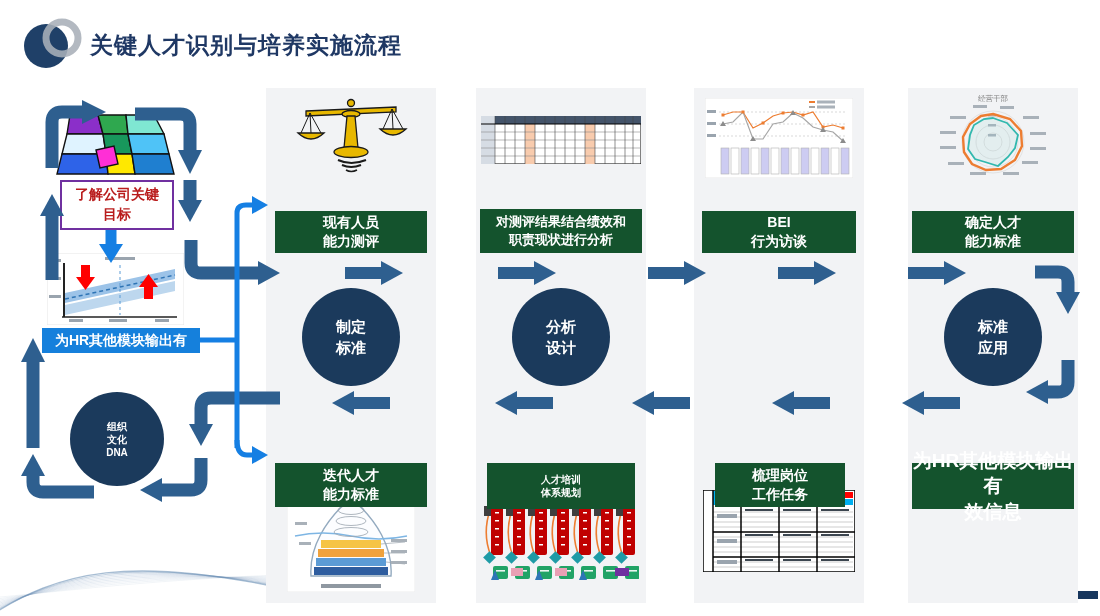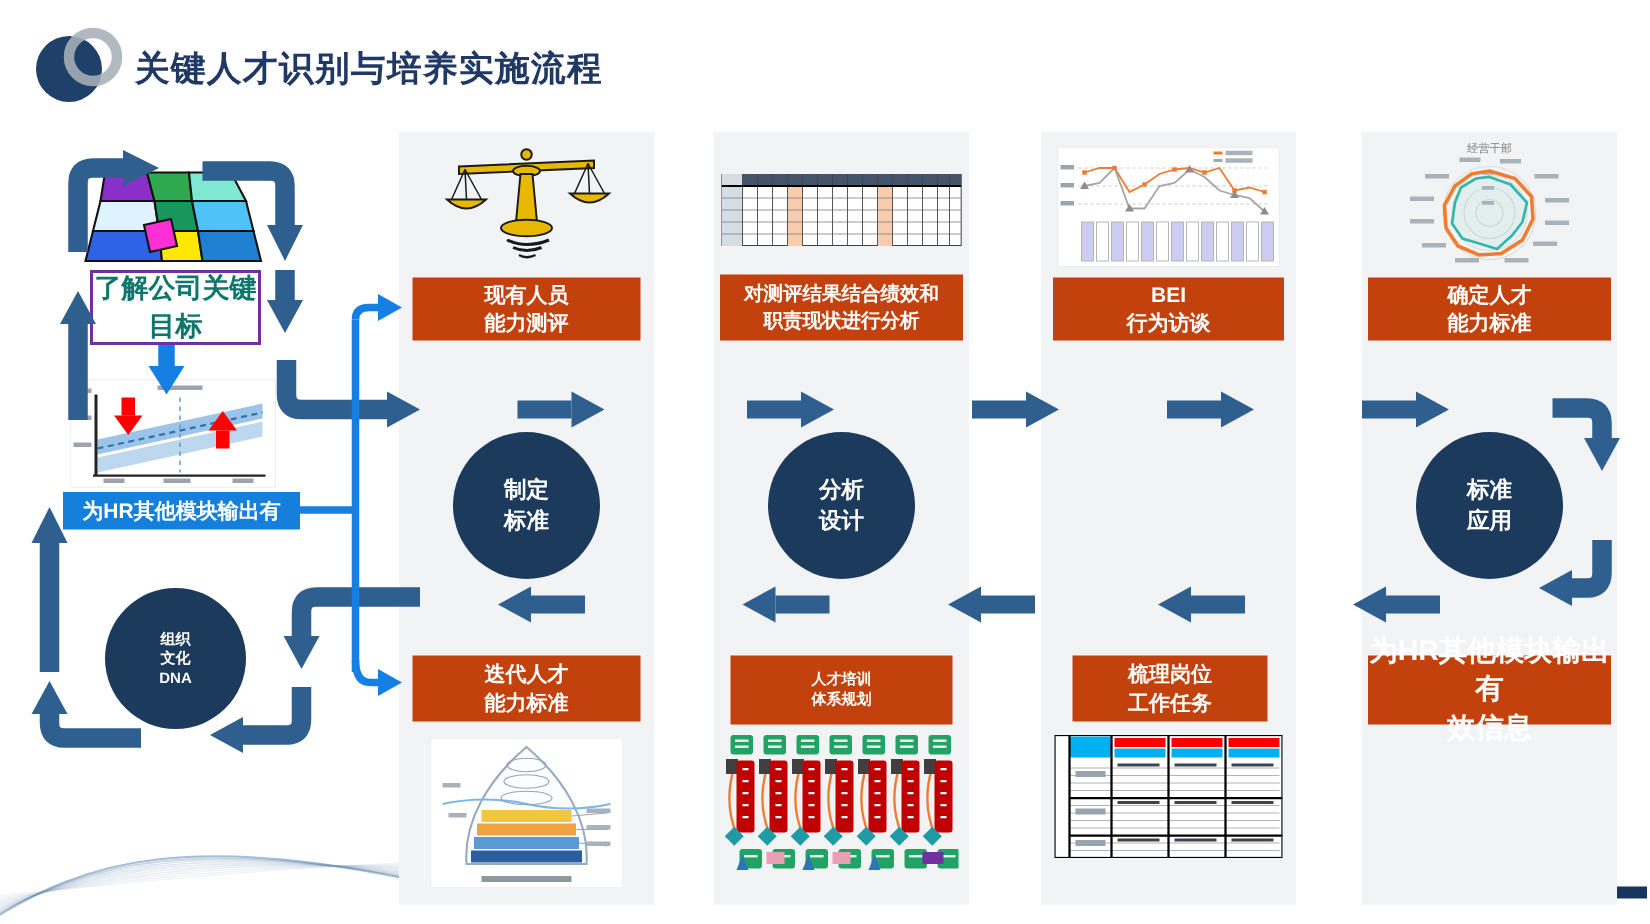--- a/index.html
+++ b/index.html
@@ -4,27 +4,27 @@
 <style>
   html,body{margin:0;padding:0;background:#fff;}
   .slide{position:relative;width:1100px;height:616px;background:#ffffff;overflow:hidden;
          font-family:Liberation Sans, sans-serif;padding-left:40px;}
   .abs{position:absolute;}
   
   .title{position:absolute;left:90px;top:30px;font-size:23px;font-weight:bold;color:#1F3864;letter-spacing:1px;}
   
   .panel{position:absolute;top:88px;width:170px;height:515px;background:#F2F3F5;z-index:1;}
   
-  .plabel{position:absolute;background:#c2410c;color:#fff;font-weight:bold;text-align:center;
-          display:flex;align-items:center;justify-content:center;white-space:pre-line;line-height:1.35;z-index:3;}
+  .plabel{position:absolute;background:#14532d;color:#fff;font-weight:bold;text-align:center;
+          display:flex;align-items:center;justify-content:center;white-space:pre-line;line-height:1.35;z-index:3;margin-top:26px;}
   
   .pcircle{position:absolute;border-radius:50%;background:#1B3A5C;color:#fff;font-weight:bold;text-align:center;
            display:flex;align-items:center;justify-content:center;white-space:pre-line;line-height:1.4;font-size:15px;z-index:3;}
   .goalbox{position:absolute;left:60px;top:180px;width:110px;height:46px;background:#fff;border:2px solid #7030A0;
-           color:#0f766e;font-size:18px;font-weight:bold;text-align:center;display:flex;align-items:center;justify-content:center;
+           color:#b91c1c;font-size:14px;font-weight:bold;text-align:center;display:flex;align-items:center;justify-content:center;
            white-space:pre-line;line-height:1.4;z-index:3;}
   .culturebar{position:absolute;left:42px;top:328px;width:158px;height:25px;background:#1580DC;color:#fff;
               font-size:14px;font-weight:bold;display:flex;align-items:center;justify-content:center;z-index:3;}
   .dnacircle{position:absolute;left:70px;top:392px;width:94px;height:94px;border-radius:50%;background:#1B3A5C;
              color:#fff;font-size:10px;font-weight:bold;text-align:center;display:flex;align-items:center;justify-content:center;
              white-space:pre-line;line-height:1.3;z-index:3;}
   .hrbox{position:absolute;background:#AC837C;color:#fff;font-size:12px;text-align:center;z-index:3;
          display:flex;flex-direction:column;justify-content:center;gap:5px;}
   .overlay{position:absolute;left:0;top:0;z-index:5;pointer-events:none;}
   .dash{position:absolute;left:1078px;top:591px;width:20px;height:8px;background:#17365D;z-index:6;}

